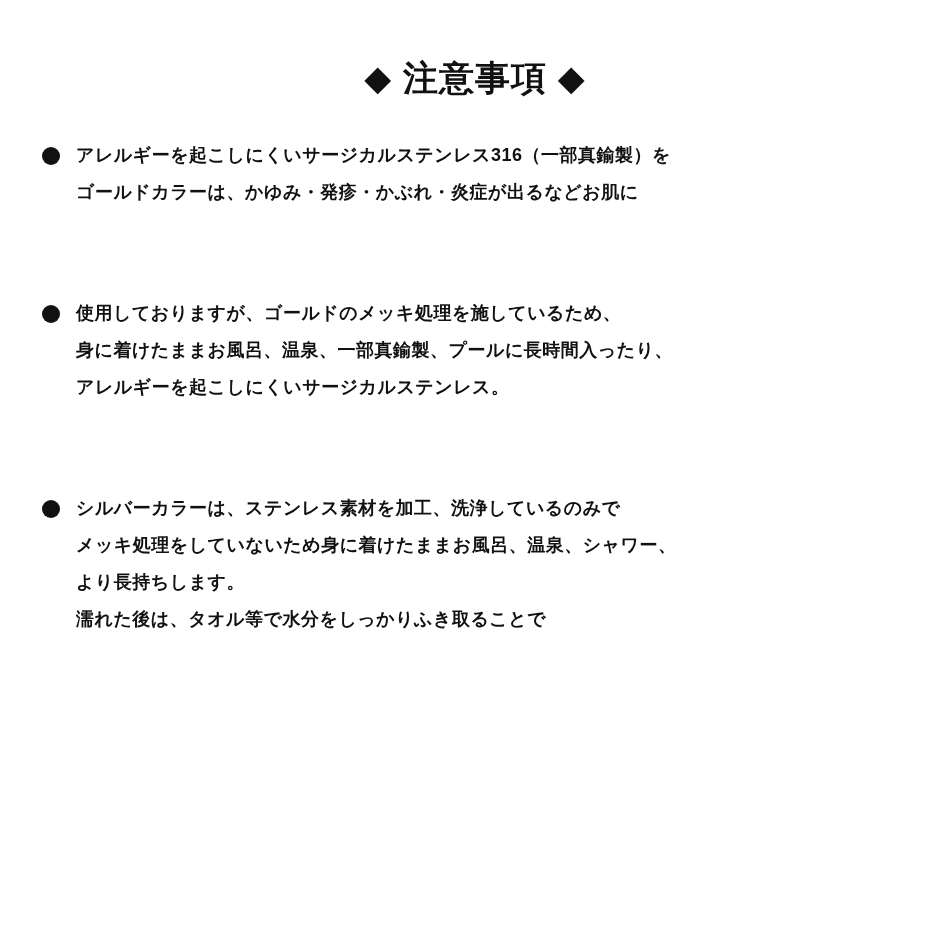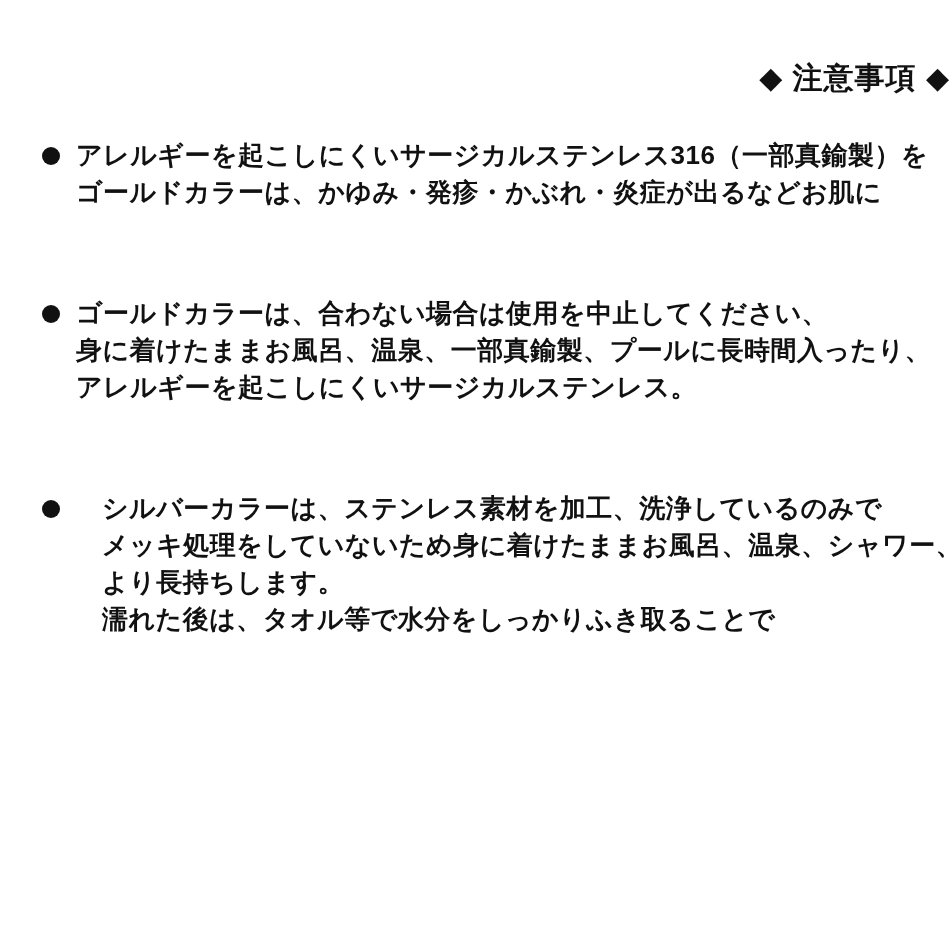--- a/index.html
+++ b/index.html
@@ -19,56 +19,55 @@
     background: #ffffff;
     color: #111111;
     font-family: "Liberation Sans", "DejaVu Sans", sans-serif;
     font-weight: 700;
   }
   .doc-title {
     position: absolute;
     top: 59px;
     left: 0;
     right: 0;
-    text-align: right;
-    font-size: 30px;
+    text-align: center;
+    font-size: 35px;
     line-height: 37px;
     letter-spacing: 1px;
     white-space: nowrap;
   }
   .notes {
     position: absolute;
     top: 137px;
     left: 42px;
     right: 30px;
   }
   .note {
     display: flex;
     align-items: flex-start;
     margin-bottom: 84px;
   }
   .note:last-child {
     margin-bottom: 0;
-    gap: 26px;
   }
   .bullet-dot {
     flex: 0 0 auto;
     width: 18px;
     height: 18px;
     border-radius: 50%;
     background: #111111;
     margin-top: 10px;
     margin-right: 16px;
   }
   .note-lines {
     flex: 1 1 auto;
     min-width: 0;
   }
   .note-line {
-    font-size: 26px;
+    font-size: 18px;
     line-height: 37px;
     letter-spacing: 0.5px;
     white-space: nowrap;
   }
 </style>
 </head>
 <body>
 
 <div class="canvas">
 
@@ -80,21 +79,21 @@
       <span class="bullet-dot"></span>
       <div class="note-lines">
         <div class="note-line">アレルギーを起こしにくいサージカルステンレス316（一部真鍮製）を</div>
         <div class="note-line">ゴールドカラーは、かゆみ・発疹・かぶれ・炎症が出るなどお肌に</div>
       </div>
     </div>
 
     <div class="note">
       <span class="bullet-dot"></span>
       <div class="note-lines">
-        <div class="note-line">ゴールドカラーは、合わない場合は使用を中止してください、</div>
+        <div class="note-line">使用しておりますが、ゴールドのメッキ処理を施しているため、</div>
         <div class="note-line">身に着けたままお風呂、温泉、一部真鍮製、プールに長時間入ったり、</div>
         <div class="note-line">アレルギーを起こしにくいサージカルステンレス。</div>
       </div>
     </div>
 
     <div class="note">
       <span class="bullet-dot"></span>
       <div class="note-lines">
         <div class="note-line">シルバーカラーは、ステンレス素材を加工、洗浄しているのみで</div>
         <div class="note-line">メッキ処理をしていないため身に着けたままお風呂、温泉、シャワー、</div>

